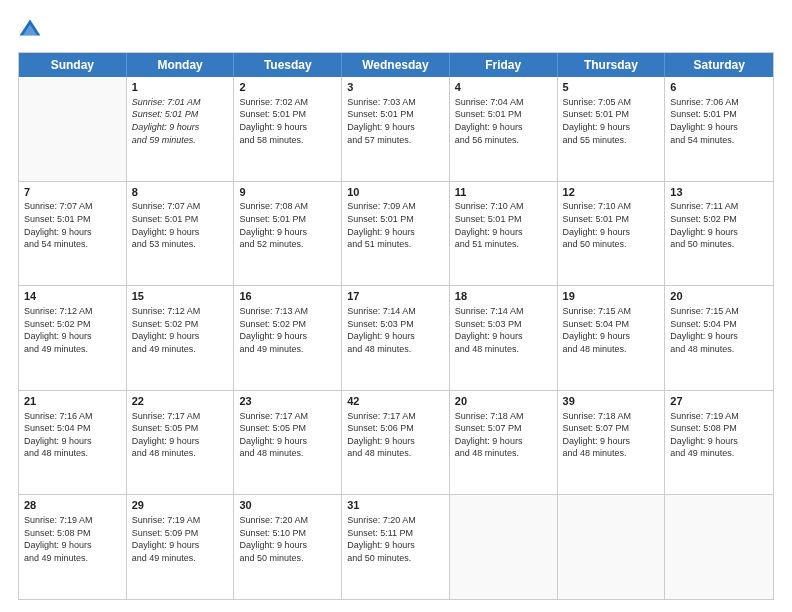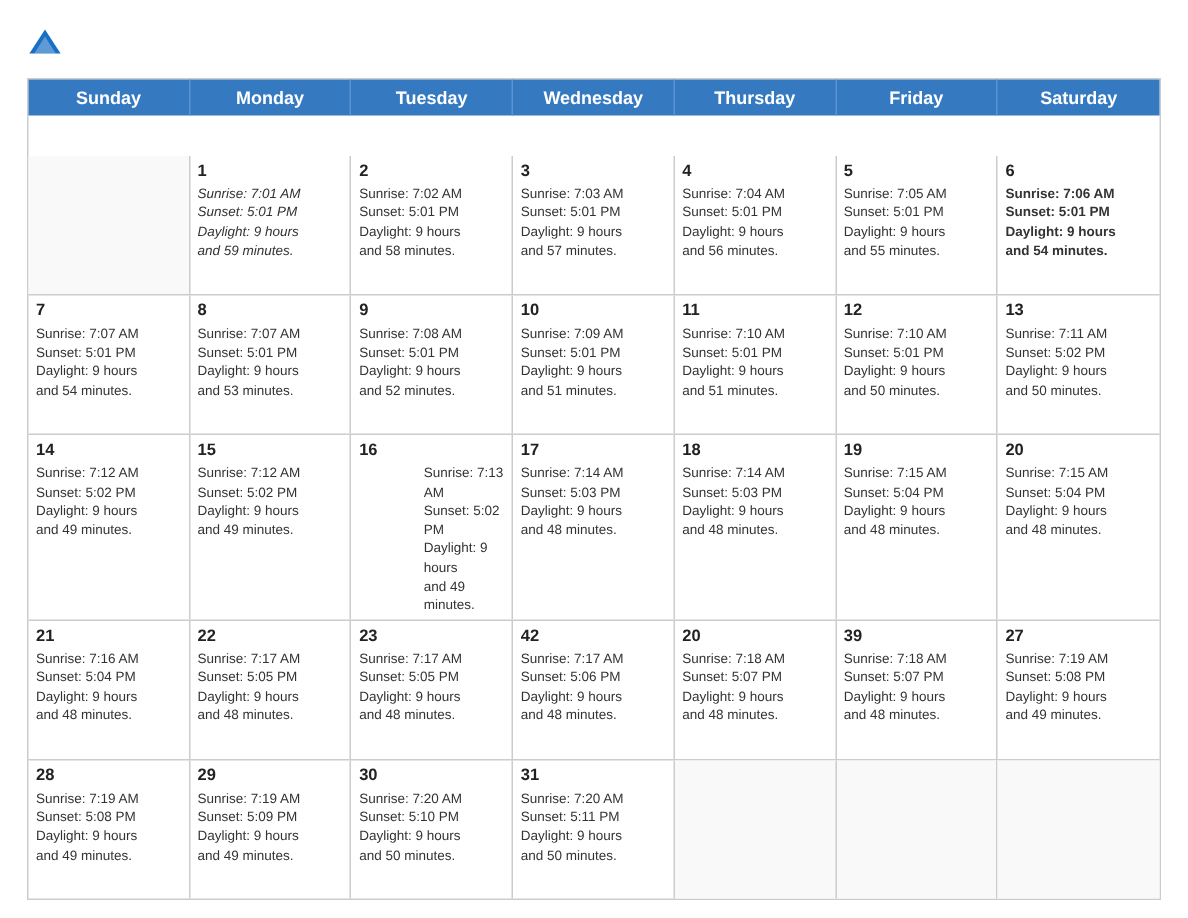--- a/index.html
+++ b/index.html
@@ -48,21 +48,20 @@
     }
     .location {
       font-size: 15px;
       color: #555;
     }
     .calendar {
       flex: 1;
       display: flex;
       flex-direction: column;
       border: 1px solid #ccc;
-      gap: 27px;
     }
     .cal-header {
       display: grid;
       grid-template-columns: repeat(7, 1fr);
       background: #3579c1;
     }
     .cal-header-cell {
       color: #fff;
       font-weight: bold;
       font-size: 12px;
@@ -128,22 +127,22 @@
       <div class="location"></div>
     </div>
   </div>
 
   <div class="calendar">
     <div class="cal-header">
     <div class="cal-header-cell">Sunday</div>
         <div class="cal-header-cell">Monday</div>
         <div class="cal-header-cell">Tuesday</div>
         <div class="cal-header-cell">Wednesday</div>
+        <div class="cal-header-cell">Friday</div>
         <div class="cal-header-cell">Thursday</div>
-        <div class="cal-header-cell">Friday</div>
         <div class="cal-header-cell">Saturday</div>
       </div>
     <div class="cal-body">
     <div class="cal-row">
           <div class="cal-cell empty"></div>
           <div class="cal-cell">
             <span class="day-num">1</span>
             <div class="cell-info" style="white-space: pre-line; font-style: italic;">Sunrise: 7:01 AM
 Sunset: 5:01 PM
 Daylight: 9 hours
@@ -172,21 +171,21 @@
           </div>
           <div class="cal-cell">
             <span class="day-num">5</span>
             <div class="cell-info" style="white-space: pre-line;">Sunrise: 7:05 AM
 Sunset: 5:01 PM
 Daylight: 9 hours
 and 55 minutes.</div>
           </div>
           <div class="cal-cell">
             <span class="day-num">6</span>
-            <div class="cell-info" style="white-space: pre-line; font-weight: bold;">Sunrise: 7:06 AM
+            <div class="cell-info" style="white-space: pre-line;">Sunrise: 7:06 AM
 Sunset: 5:01 PM
 Daylight: 9 hours
 and 54 minutes.</div>
           </div>
         </div>
         <div class="cal-row">
           <div class="cal-cell">
             <span class="day-num">7</span>
             <div class="cell-info" style="white-space: pre-line;">Sunrise: 7:07 AM
 Sunset: 5:01 PM
@@ -246,21 +245,21 @@
           </div>
           <div class="cal-cell">
             <span class="day-num">15</span>
             <div class="cell-info" style="white-space: pre-line;">Sunrise: 7:12 AM
 Sunset: 5:02 PM
 Daylight: 9 hours
 and 49 minutes.</div>
           </div>
           <div class="cal-cell">
             <span class="day-num">16</span>
-            <div class="cell-info" style="white-space: pre-line; margin-left: 43px;">Sunrise: 7:13 AM
+            <div class="cell-info" style="white-space: pre-line;">Sunrise: 7:13 AM
 Sunset: 5:02 PM
 Daylight: 9 hours
 and 49 minutes.</div>
           </div>
           <div class="cal-cell">
             <span class="day-num">17</span>
             <div class="cell-info" style="white-space: pre-line;">Sunrise: 7:14 AM
 Sunset: 5:03 PM
 Daylight: 9 hours
 and 48 minutes.</div>

